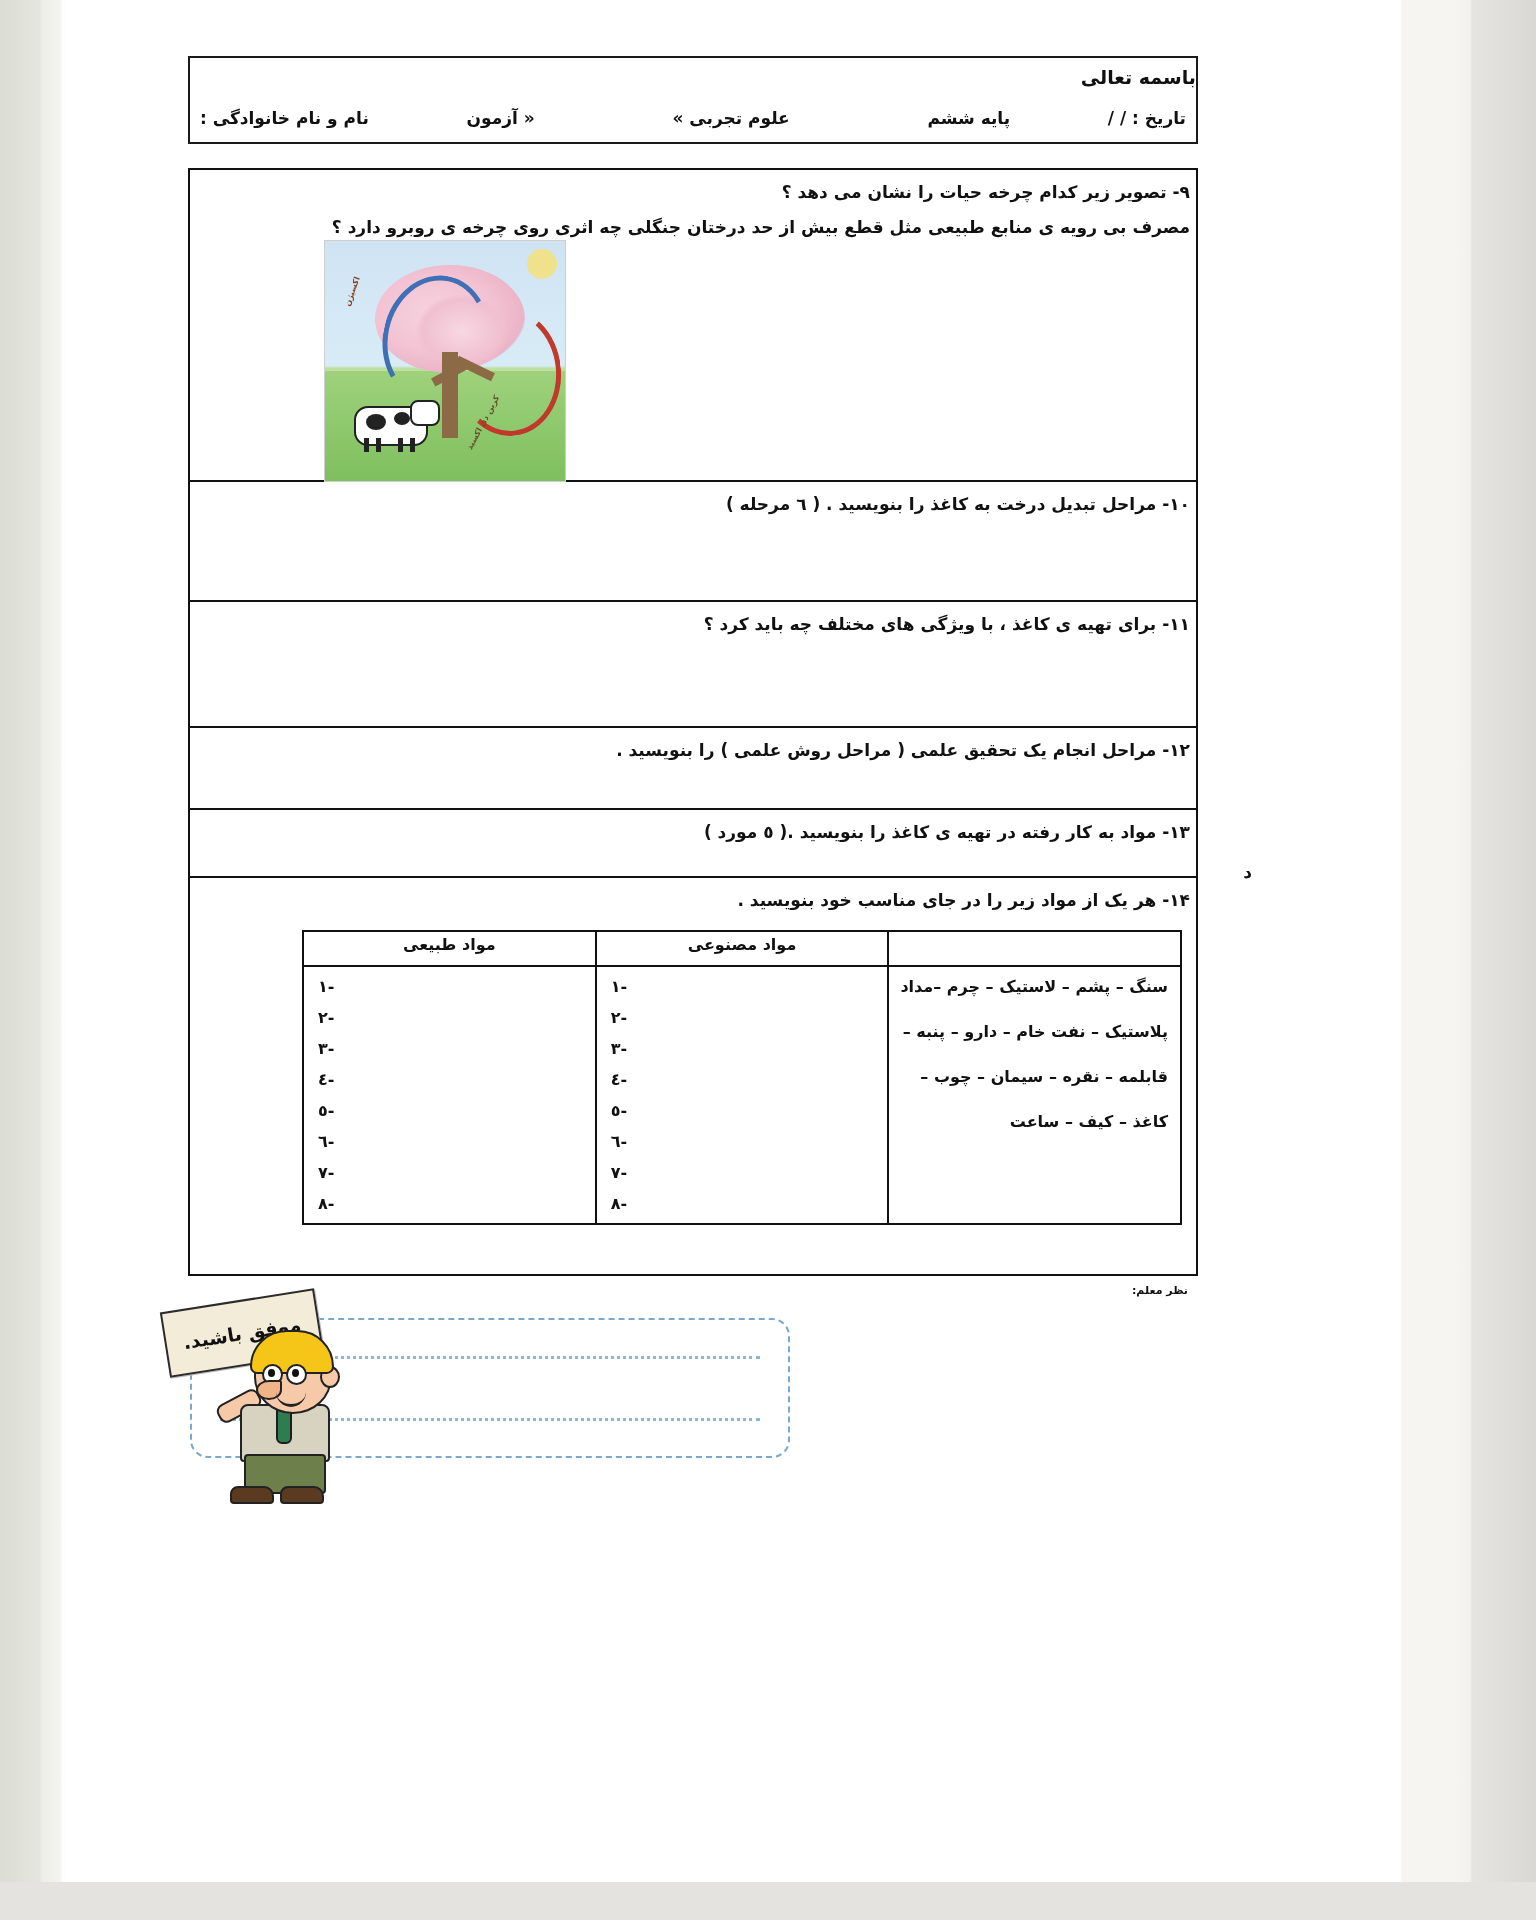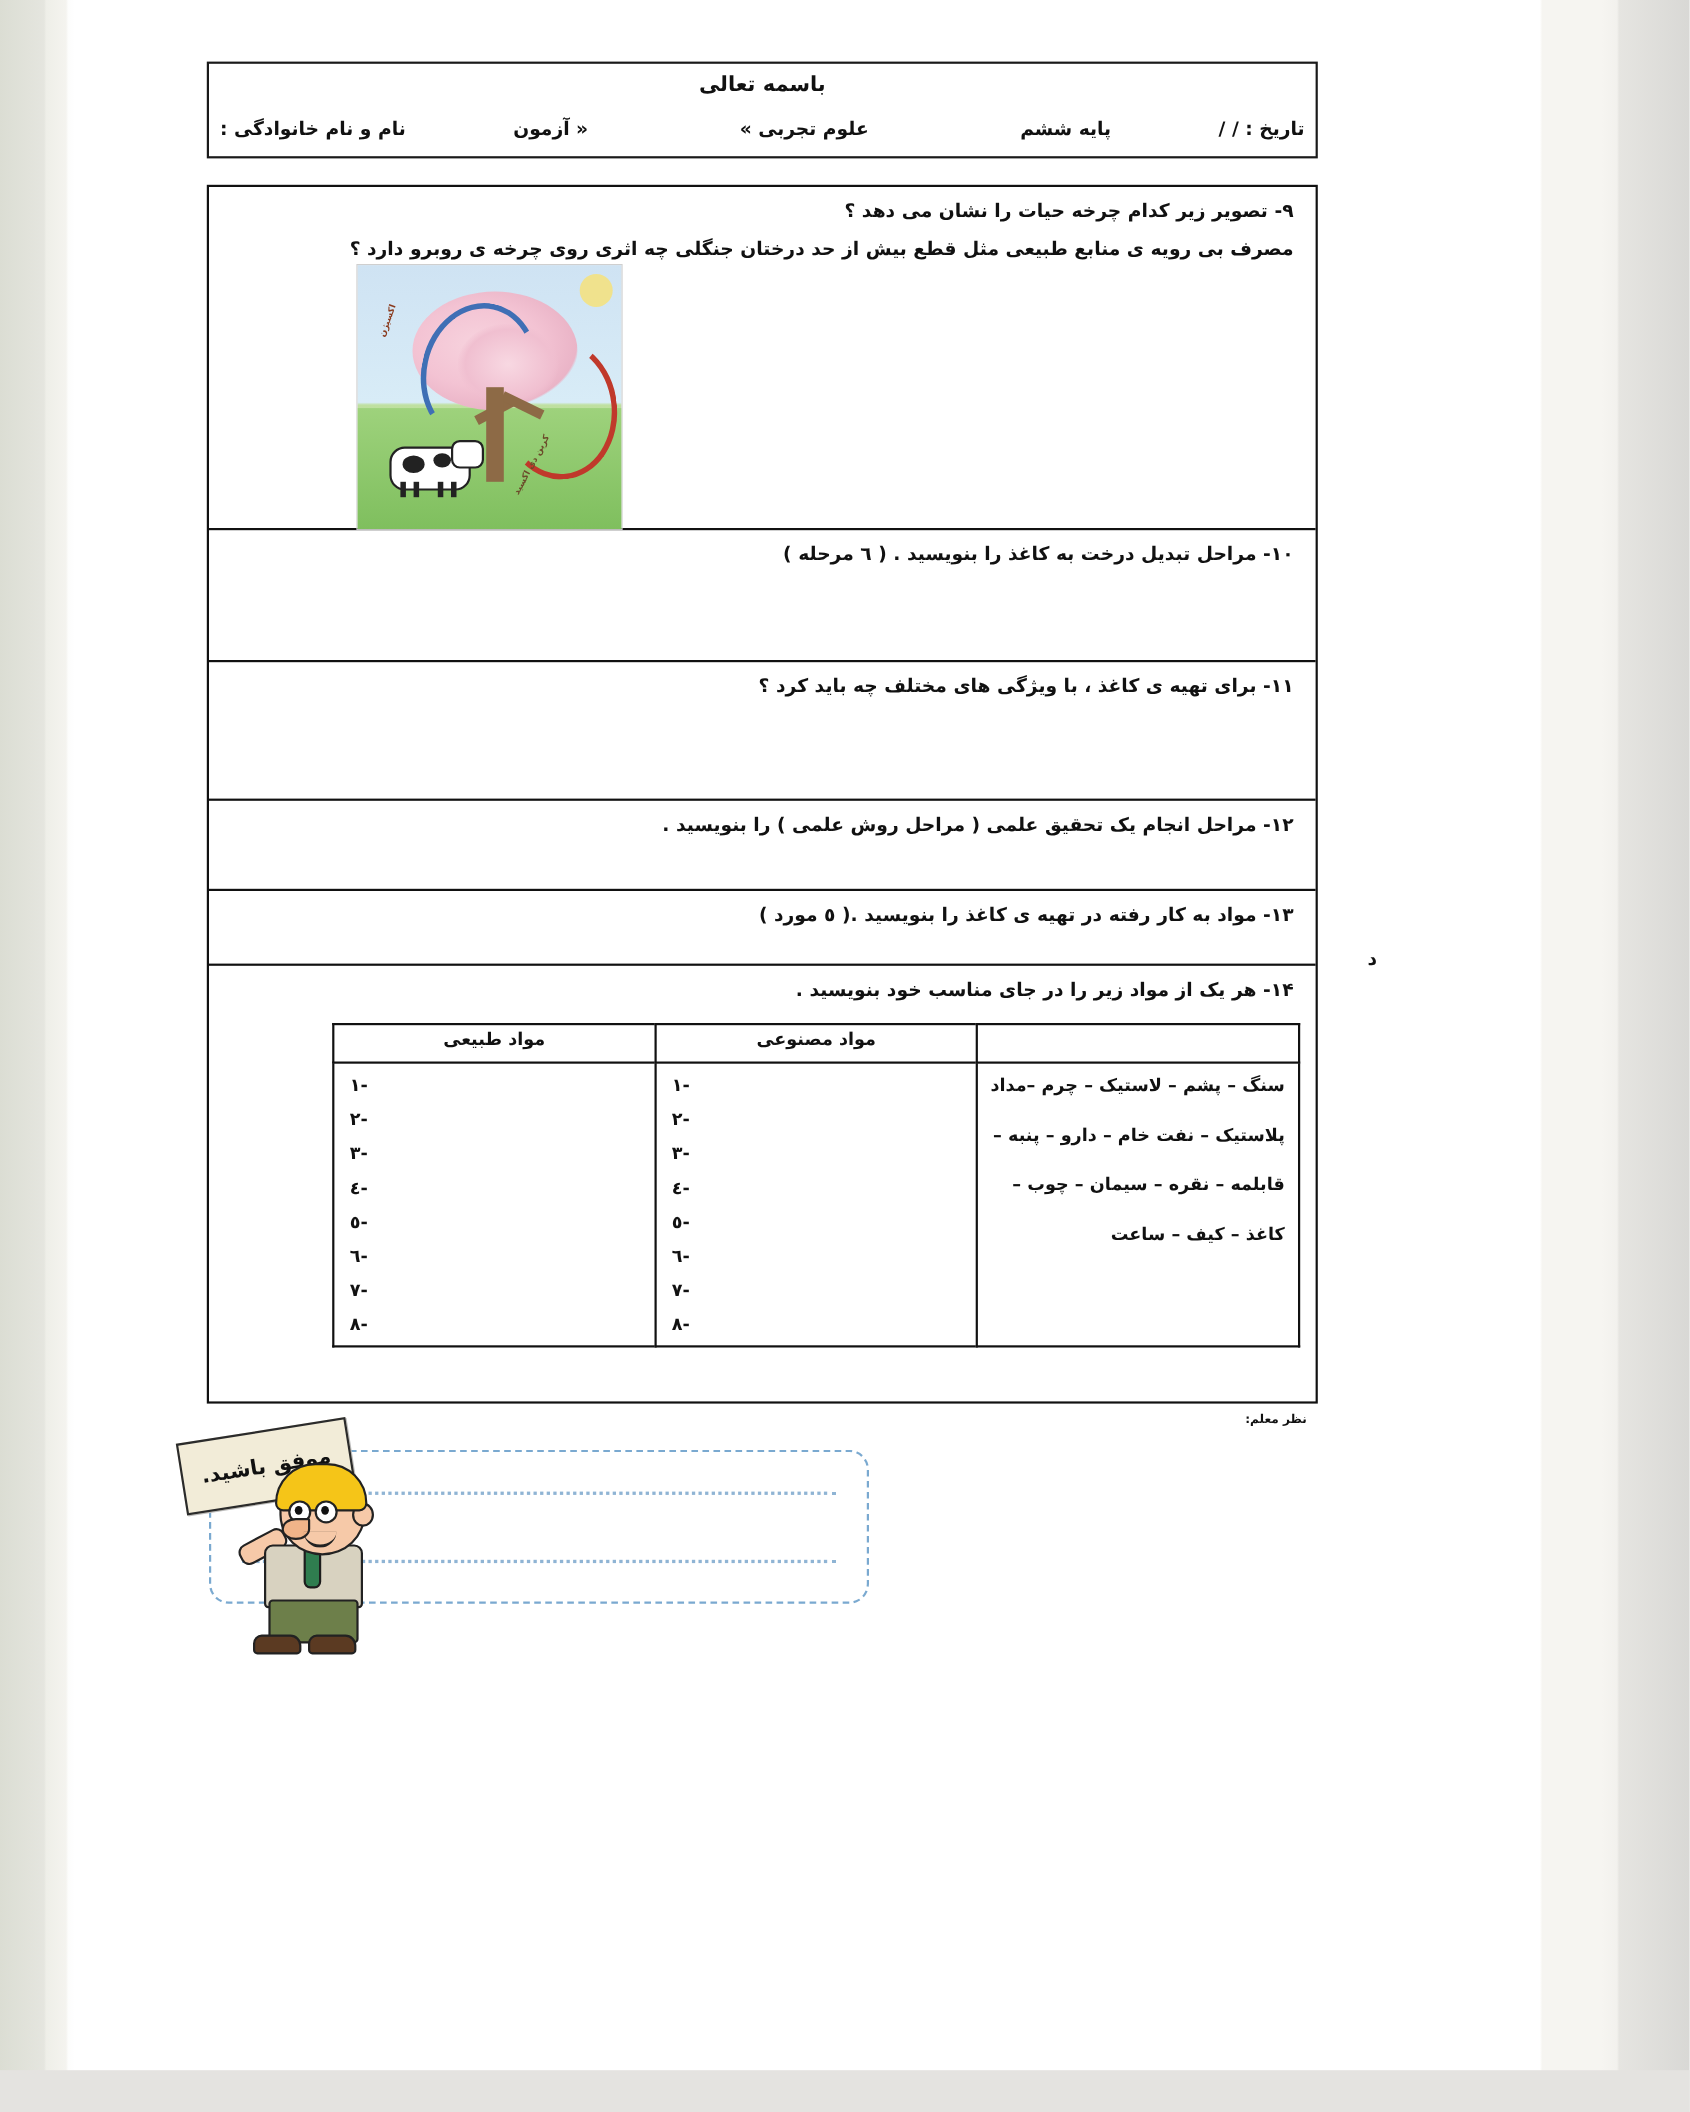--- a/index.html
+++ b/index.html
@@ -60,21 +60,20 @@
     width: 1010px;
     height: 88px;
     border: 2px solid #1a1a1a;
     box-sizing: border-box;
     background: #fff;
   }
   .basmala {
     position: absolute;
     top: 8px;
     left: 0; right: 0;
-    text-align: center;
     font-size: 19px;
     font-weight: bold;
     color: #111;
     letter-spacing: 0px;
   }
   .hdr-row {
     position: absolute;
     top: 44px;
     right: 10px;
     left: 10px;
@@ -100,21 +99,21 @@
     width: 1010px;
     height: 1108px;
     border: 2px solid #111;
     box-sizing: border-box;
     background: #fff;
   }
   .qrow {
     position: relative;
     box-sizing: border-box;
     border-bottom: 2px solid #111;
-    padding: 9px 20px 0 16px;
+    padding: 9px 6px 0 16px;
   }
   .qrow:last-child { border-bottom: none; }
   .qtext {
     font-size: 17px;
     font-weight: bold;
     color: #111;
     line-height: 1.55;
     text-align: right;
   }
   .qtext.second-line { margin-top: 9px; }

